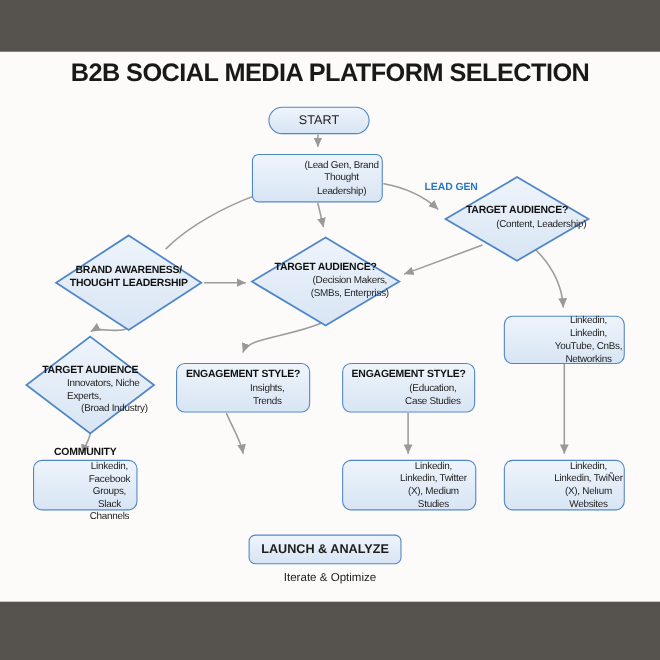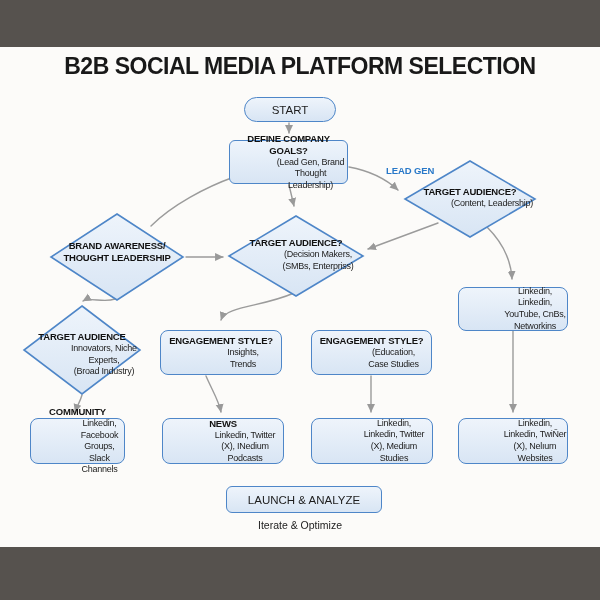--- a/index.html
+++ b/index.html
@@ -10,33 +10,33 @@
   .band-bottom{top:547px;height:53px;}
   .page-title{position:absolute;top:53px;left:0;width:600px;text-align:center;
               font-size:23px;font-weight:bold;letter-spacing:-0.5px;color:#191919;}
   svg.overlay{position:absolute;left:0;top:0;width:600px;height:600px;}
   .conn{stroke:#9b9b9b;stroke-width:1.4;fill:none;stroke-linecap:round;}
   .dshape{fill:url(#nodegrad);stroke:#4e86c8;stroke-width:1.6;}
   .node{position:absolute;display:flex;flex-direction:column;align-items:center;justify-content:center;
         text-align:center;background:linear-gradient(#eef4fb,#d8e5f4);border:1.6px solid #4e86c8;
         box-sizing:border-box;color:#1d1d1d;}
   .dtext{position:absolute;display:flex;flex-direction:column;align-items:center;justify-content:center;
-         text-align:center;color:#1d1d1d;}
+         color:#1d1d1d;}
   .nt{font-weight:bold;font-size:9.5px;line-height:1.28;letter-spacing:-0.2px;color:#111;}
   .nl{font-size:9px;line-height:1.28;letter-spacing:-0.25px;color:#222;padding-left:44px;}
   .start-node{left:244px;top:97px;width:92px;height:25px;border-radius:13px;font-weight:normal;font-size:11.5px;}
   .goals-node{left:229px;top:140px;width:119px;height:44px;border-radius:6px;}
   .eng1-node{left:160px;top:330px;width:122px;height:45px;border-radius:8px;}
   .eng2-node{left:311px;top:330px;width:121px;height:45px;border-radius:8px;}
   .plat-node{left:458px;top:287px;width:110px;height:44px;border-radius:8px;}
   .community-node{left:30px;top:418px;width:95px;height:46px;border-radius:8px;}
   .news-node{left:162px;top:418px;width:122px;height:46px;border-radius:8px;}
   .webinars-node{left:311px;top:418px;width:122px;height:46px;border-radius:8px;}
   .websites-node{left:458px;top:418px;width:110px;height:46px;border-radius:8px;}
-  .launch-node{left:226px;top:486px;width:156px;height:27px;border-radius:6px;font-weight:normal;font-size:11.5px;}
+  .launch-node{left:226px;top:486px;width:139px;height:27px;border-radius:6px;font-weight:bold;font-size:11.5px;}
   .brand-text{left:47px;top:240px;width:140px;}
   .audmid-text{left:231px;top:237px;width:130px;}
   .audright-text{left:405px;top:186px;width:130px;}
   .audsmall-text{left:17px;top:331px;width:130px;}
   .edge-label{position:absolute;left:386px;top:165px;font-size:9.5px;font-weight:bold;color:#2878c8;letter-spacing:-0.1px;}
   .footer-note{position:absolute;top:519px;left:0;width:600px;text-align:center;font-size:10.5px;color:#222;}
 </style>
 </head>
 <body>
 
@@ -77,21 +77,20 @@
     <polygon class="dshape" points="82,306 140,350 82,394 24,350"></polygon>
   </svg>
 
   <div class="edge-label">LEAD GEN</div>
 
   <div class="node start-node">
     <div>START</div>
   </div>
 
   <div class="node goals-node">
-    <div class="nt">DEFINE COMPANY GOALS?</div>
     <div class="nl">(Lead Gen, Brand</div>
     <div class="nl">Thought Leadership)</div>
   </div>
 
   <div class="dtext brand-text">
     <div class="nt">BRAND AWARENESS/</div>
     <div class="nt">THOUGHT LEADERSHIP</div>
   </div>
 
   <div class="dtext audmid-text">
@@ -128,25 +127,20 @@
     <div class="nl">Linkedin, YouTube, CnBs,</div>
     <div class="nl">Networkins</div>
   </div>
 
   <div class="node community-node">
     <div class="nt">COMMUNITY</div>
     <div class="nl">Linkedin, Facebook Groups,</div>
     <div class="nl">Slack Channels</div>
   </div>
 
-  <div class="node news-node">
-    <div class="nt">NEWS</div>
-    <div class="nl">Linkedin, Twitter (X), INedium</div>
-    <div class="nl">Podcasts</div>
-  </div>
 
   <div class="node webinars-node">
     <div class="nl">Linkedin,</div>
     <div class="nl">Linkedin, Twitter (X), Medium</div>
     <div class="nl">Studies</div>
   </div>
 
   <div class="node websites-node">
     <div class="nl">Linkedin,</div>
     <div class="nl">Linkedin, TwiÑer (X), Nelıum</div>

